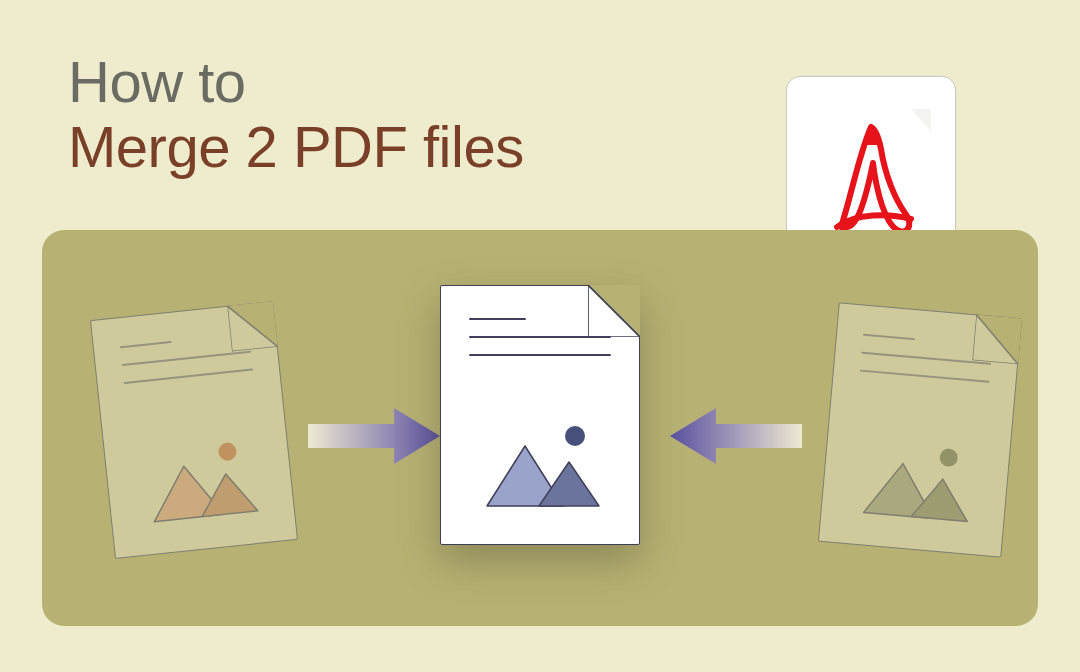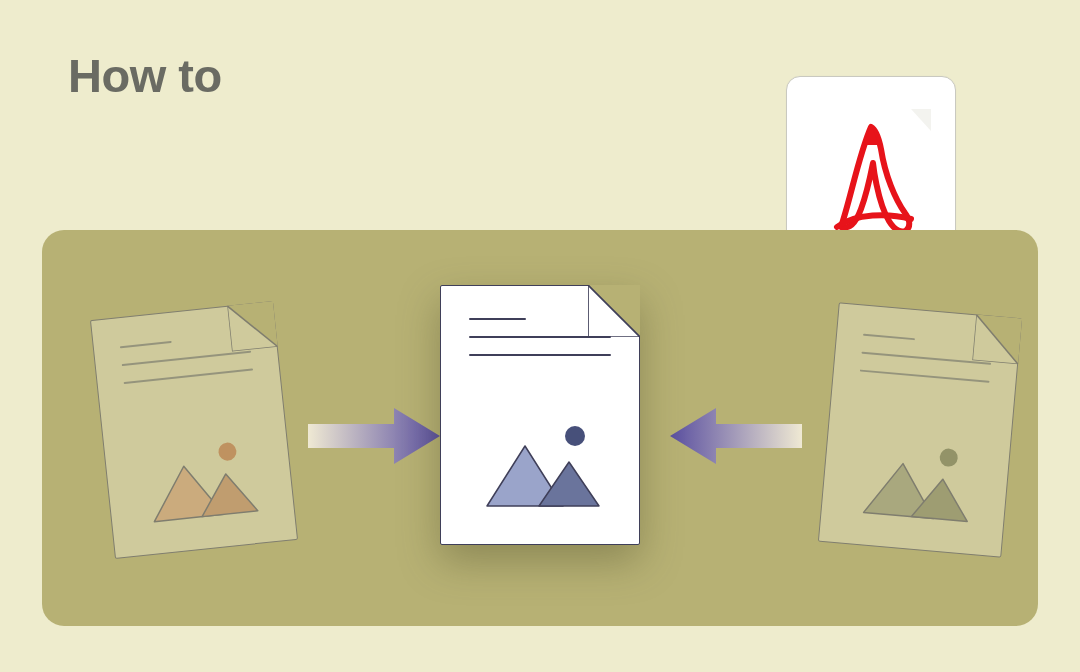--- a/index.html
+++ b/index.html
@@ -12,22 +12,22 @@
     position: relative;
     overflow: hidden;
   }
   .heading {
     position: absolute;
     left: 68px;
     top: 50px;
     line-height: 1.12;
   }
   .heading-line1 {
-    font-size: 47px;
-    font-weight: 700;
+    font-size: 58px;
+    font-weight: 400;
     color: #6a6b63;
     letter-spacing: -0.5px;
   }
   .heading-line2 {
     font-size: 58px;
     font-weight: 500;
     color: #7a3f28;
     letter-spacing: -0.5px;
   }
   .stage {
@@ -122,20 +122,21 @@
   }
 
   .arrow-left  { left: 266px; top: 170px; }
   .arrow-right { right: 236px; top: 170px; }
 </style>
 </head>
 <body>
 
 <div class="heading">
   <div class="heading-line1">How to</div>
+  <div class="heading-line2">Merge 2 PDF files</div>
 </div>
 
 <div class="pdf-badge">
   <svg width="120" height="140" viewBox="0 0 120 140">
 
     <path d="M0 0 L120 0 L120 22 L100 0 Z" fill="none"></path>
     <path d="M100 0 L120 22 L120 0 Z" fill="#f3f3ef"></path>
 
     <path d="M60 18
              C 48 45, 40 88, 30 118

